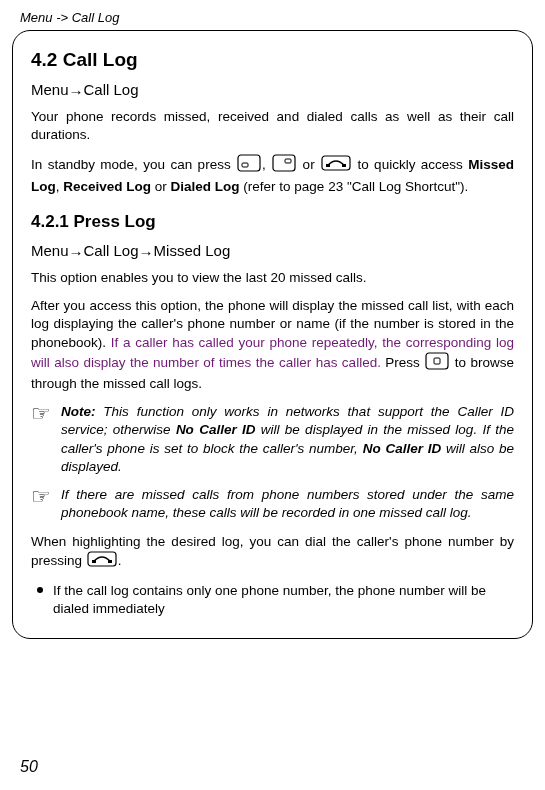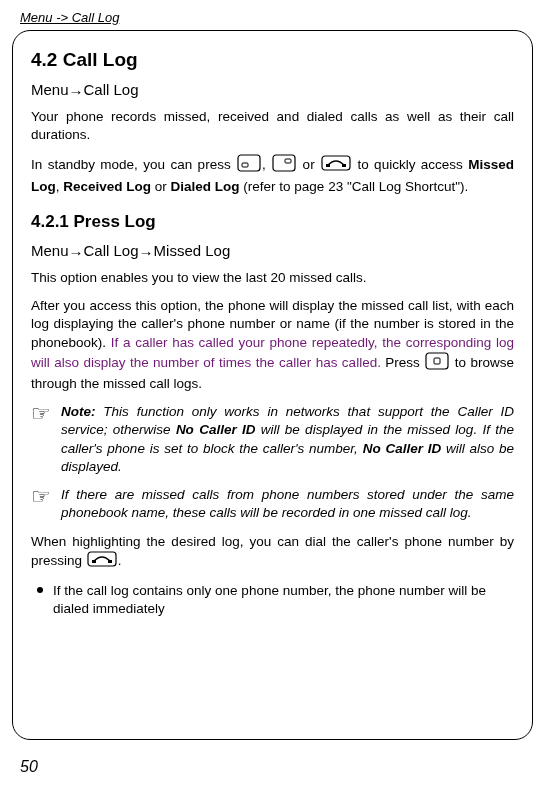--- a/index.html
+++ b/index.html
@@ -12,28 +12,27 @@
       height: 790px;
       background: #fff;
       font-family: Arial, Helvetica, sans-serif;
       color: #000;
       position: relative;
     }
     .header {
       padding: 10px 20px 5px 20px;
       font-style: italic;
       font-size: 13px;
-      text-decoration: underline;
     }
     .content-frame {
       margin: 0 12px;
       border: 1.5px solid #000;
       border-radius: 18px;
       padding: 18px 18px 60px 18px;
-      height: 710px;
+      height: 609px;
     }
     .title-h1 {
       font-size: 19px;
       font-weight: bold;
       margin-bottom: 10px;
     }
     .title-h2 {
       font-size: 17px;
       font-weight: bold;
       margin-top: 16px;

